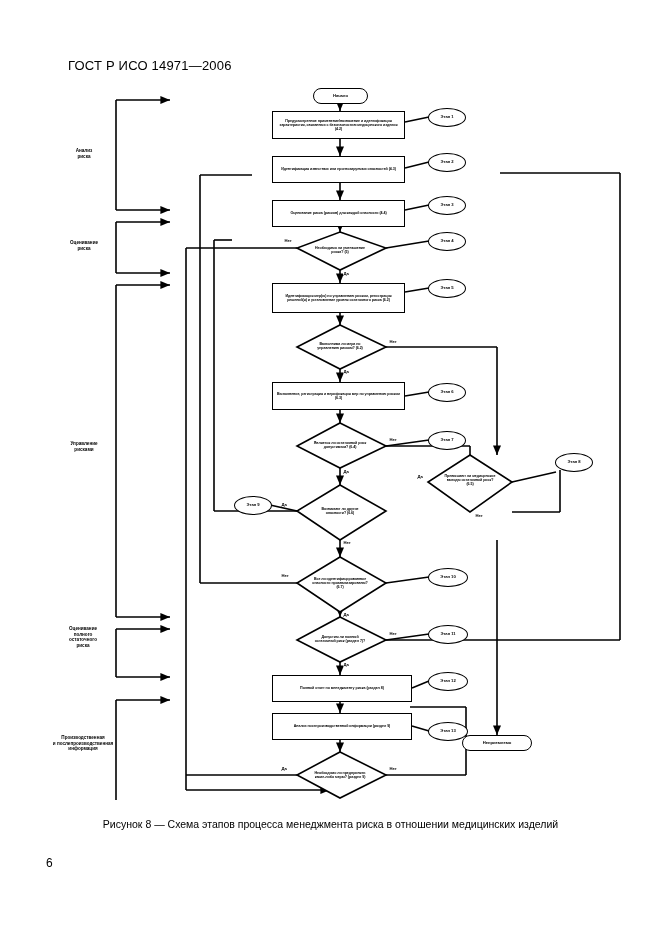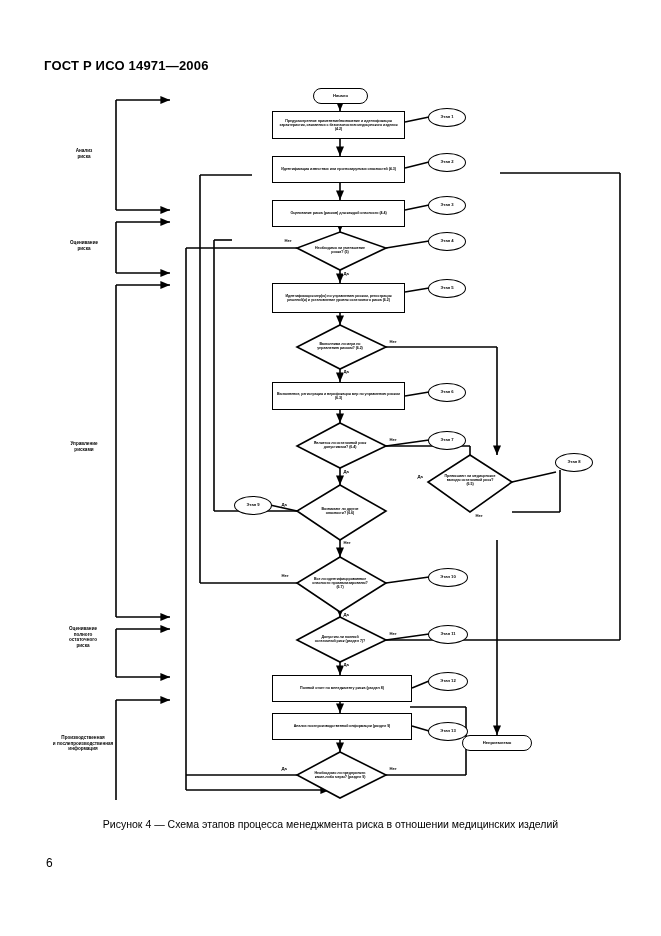--- a/index.html
+++ b/index.html
@@ -19,24 +19,24 @@
   #page {
     position: absolute;
     left: 0; top: 0;
     width: 661px;
     height: 936px;
     background: #fff;
   }
 
   .doc-header {
     position: absolute;
-    left: 44px;
+    left: 68px;
     top: 58px;
     font-size: 13px;
-    font-weight: bold;
+    font-weight: normal;
     letter-spacing: 0.2px;
     white-space: nowrap;
   }
 
   .page-number {
     position: absolute;
     left: 46px;
     top: 856px;
     font-size: 12px;
   }
@@ -319,17 +319,17 @@
 
   <div class="phase" style="left:52px; top:626px; width:62px;">Оценивание
 полного
 остаточного
 риска</div>
 
   <div class="phase" style="left:46px; top:735px; width:74px;">Производственная
 и послепроизводственная
 информация</div>
 
-  <div class="figure-caption">Рисунок 4 — Схема этапов процесса менеджмента риска в отношении медицинских изделий</div>
+  <div class="figure-caption">Рисунок 8 — Схема этапов процесса менеджмента риска в отношении медицинских изделий</div>
 
   <div class="page-number">6</div>
 
 </div>
 
 </body></html>

